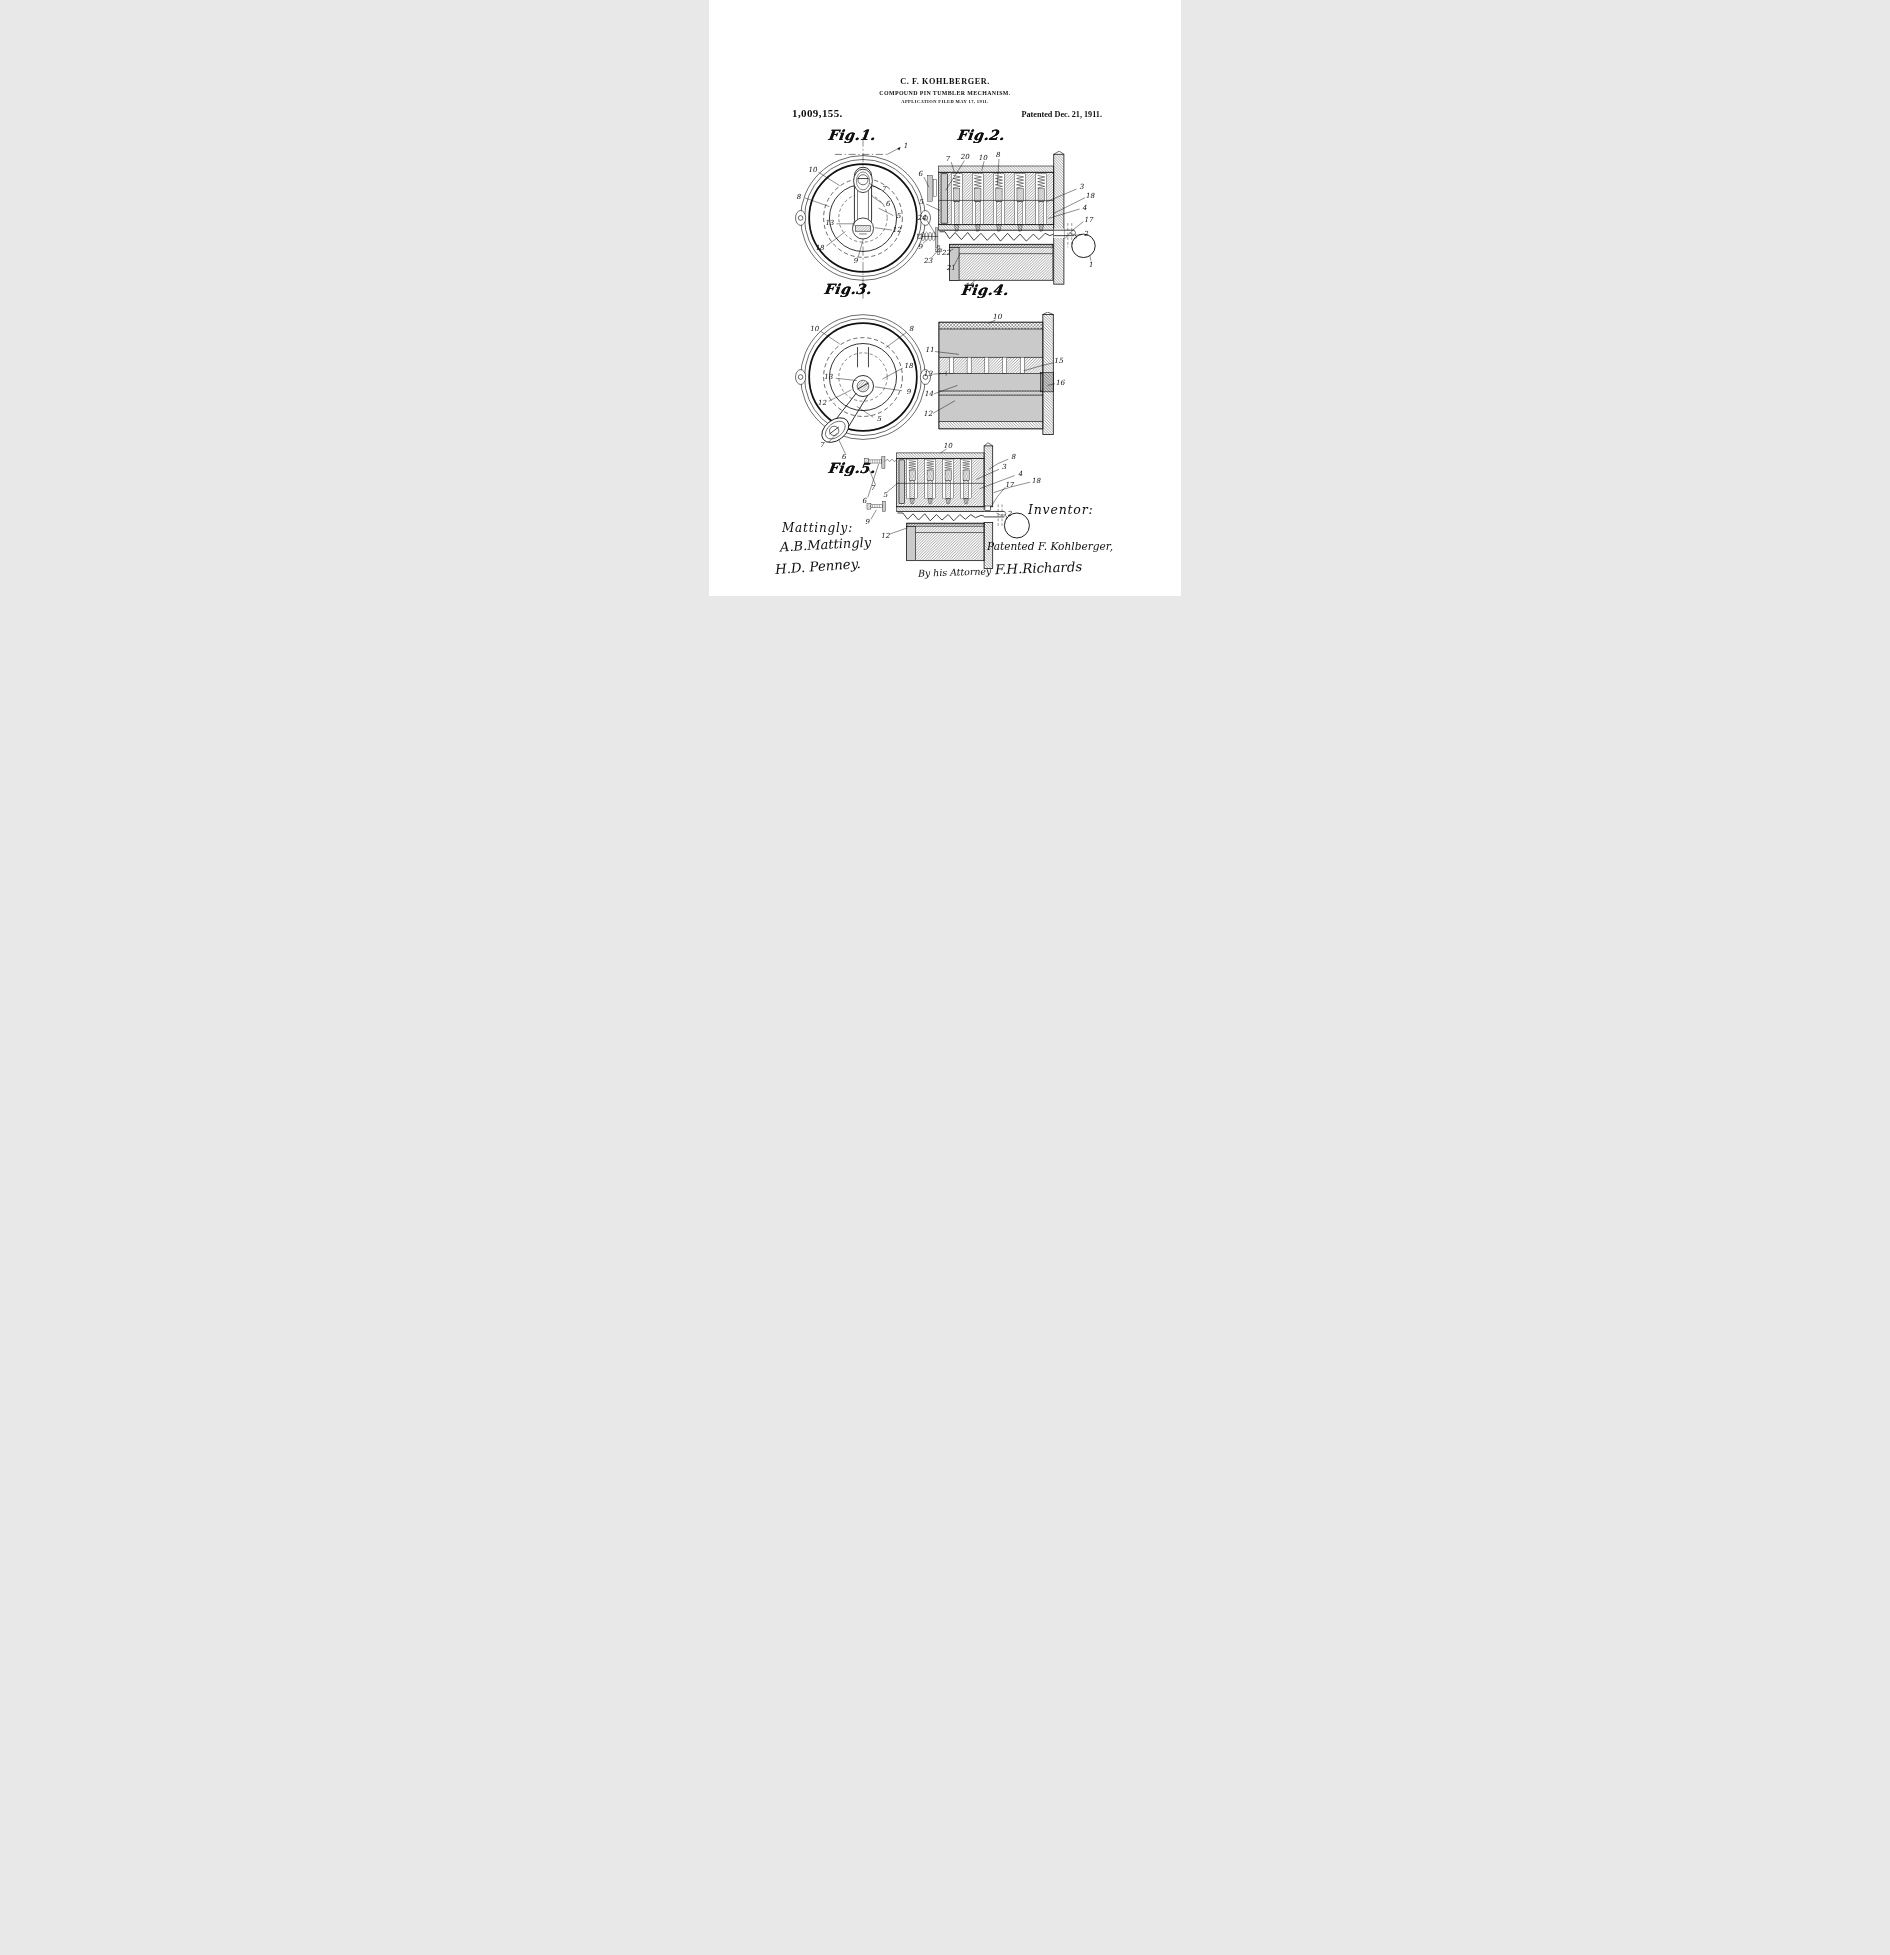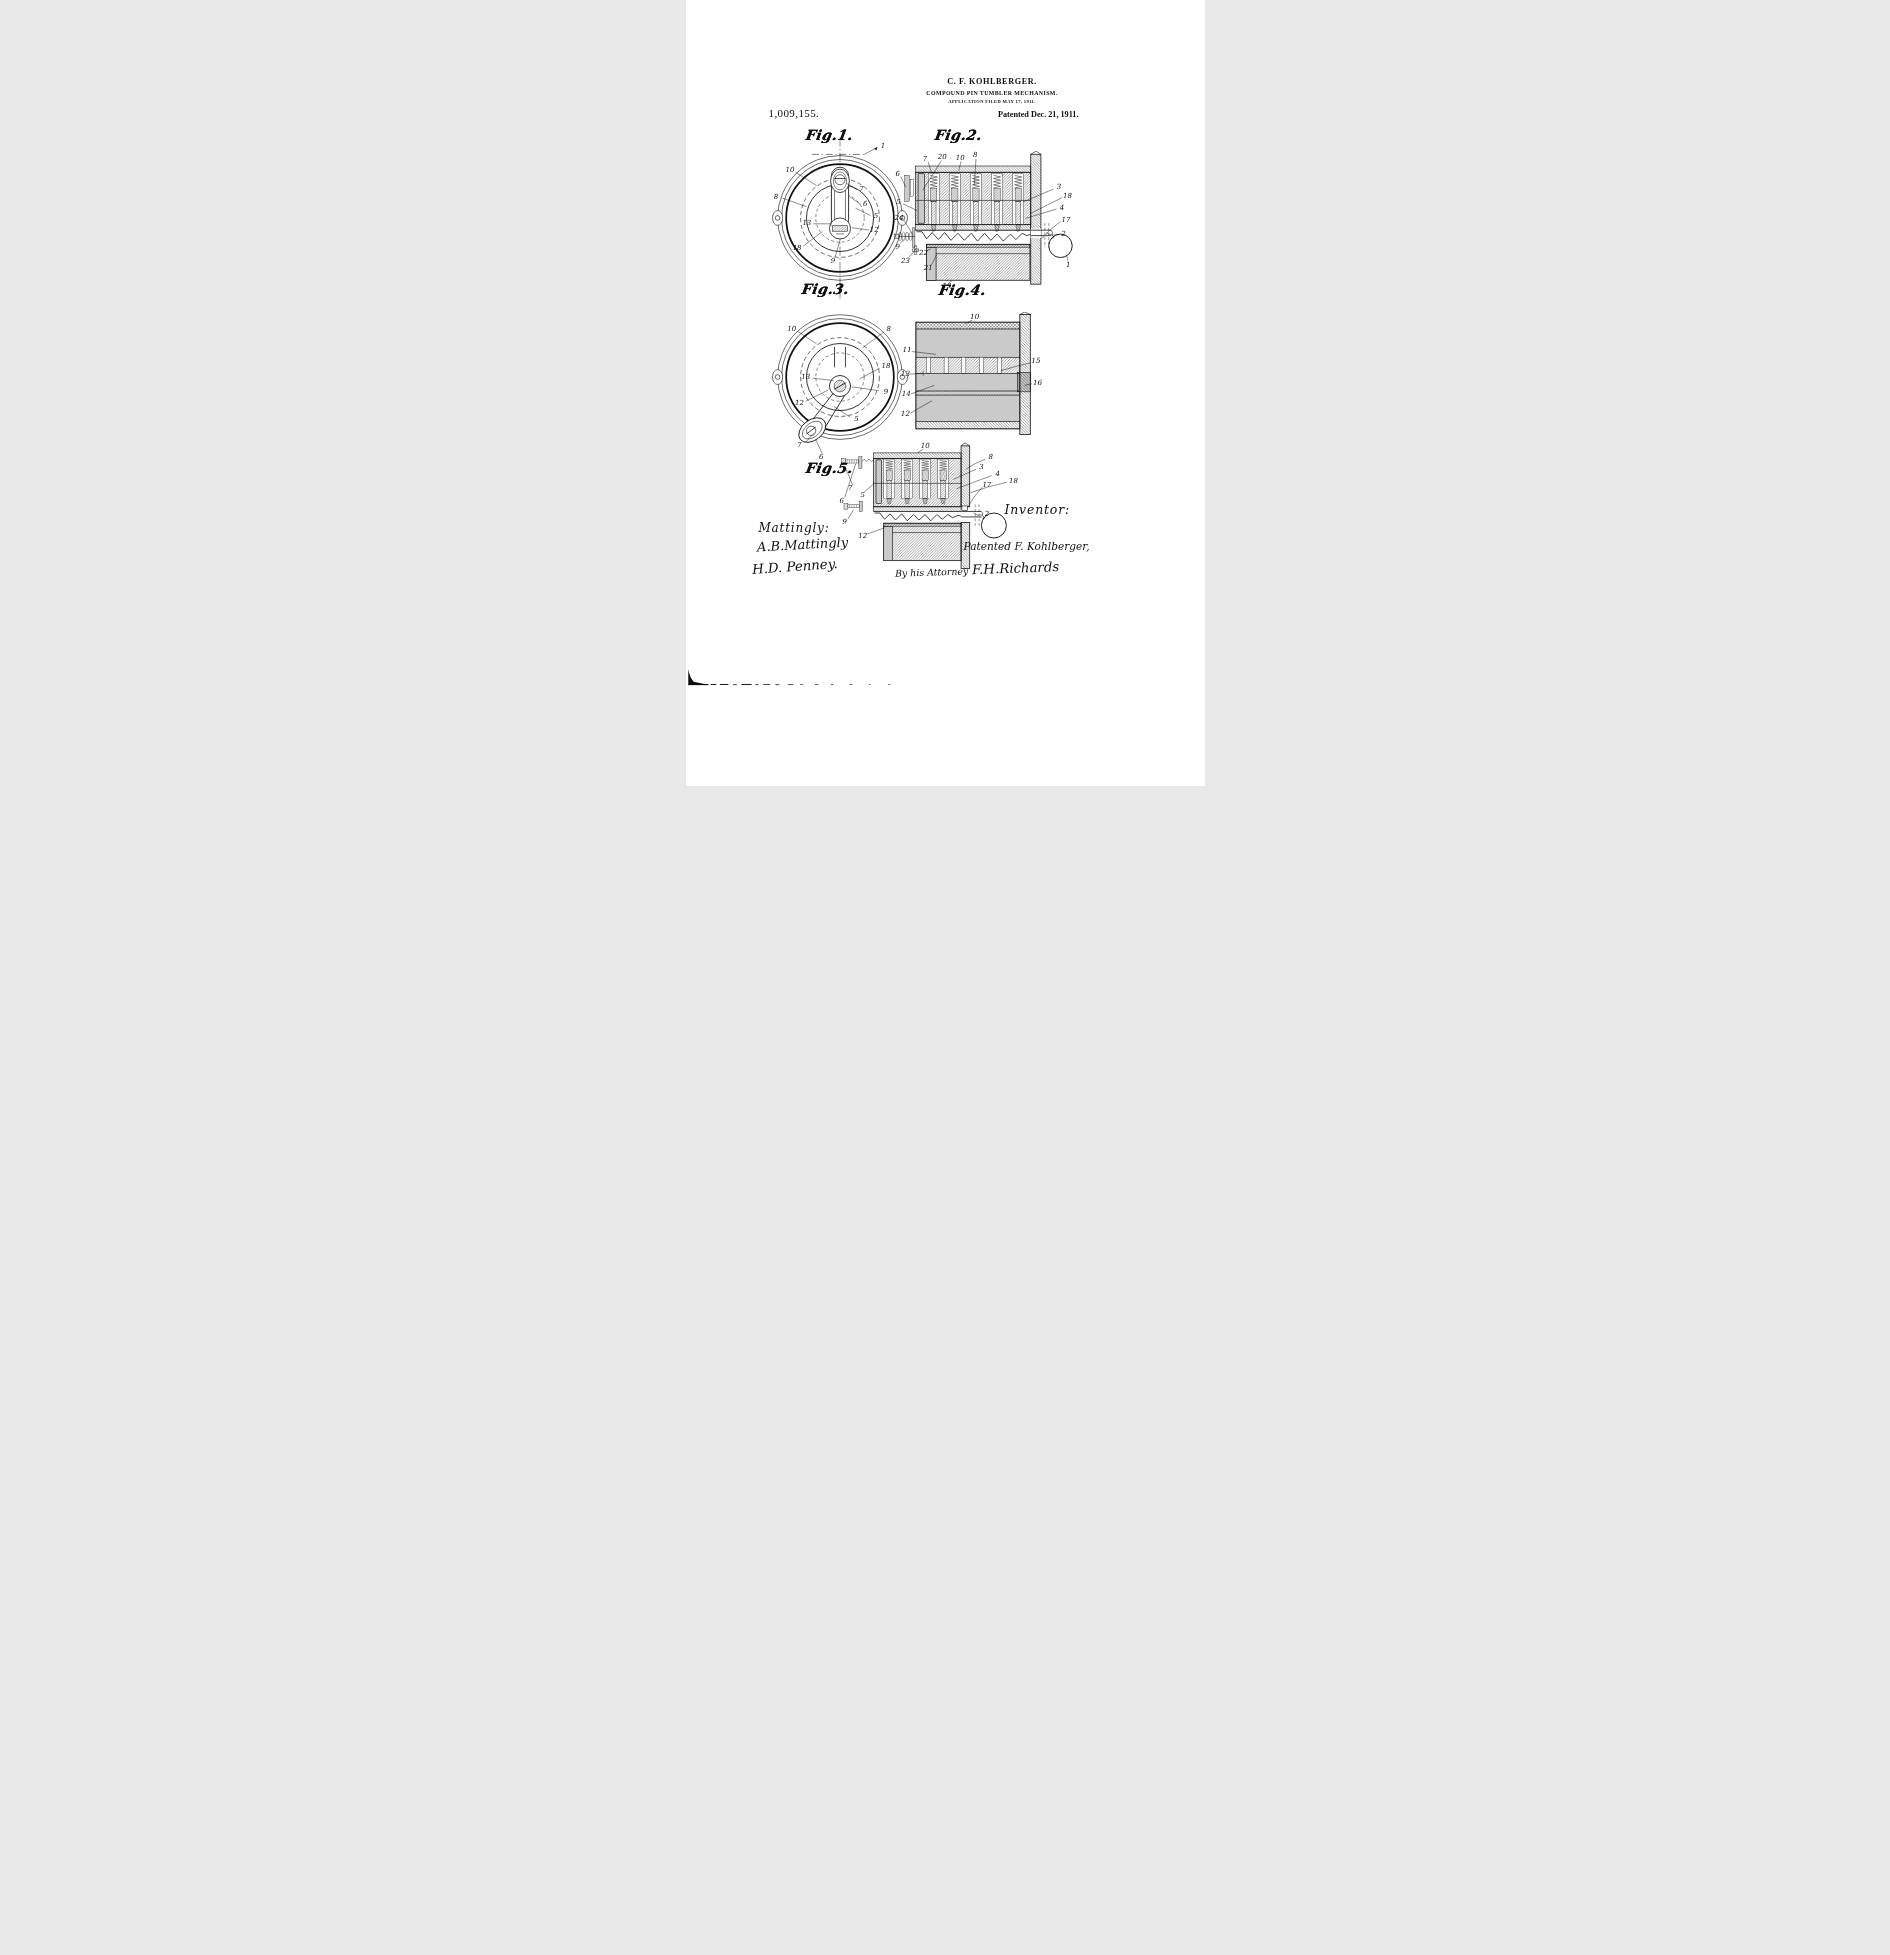--- a/index.html
+++ b/index.html
@@ -1,23 +1,23 @@
 <!DOCTYPE html>
 <html style="font-size:6.3px"><head>
 <meta charset="utf-8">
 <style>
   html,body{margin:0;padding:0;background:#e8e8e8;}
-  .page{position:relative;width:472px;height:786px;margin:0 auto;background:#ffffff;
-        font-family:"Liberation Serif",serif;color:#0f0f0f;overflow:hidden;padding-left:47px;}
+  .page{position:relative;width:472px;height:596px;margin:0 auto;background:#ffffff;
+        font-family:"Liberation Serif",serif;color:#0f0f0f;overflow:hidden;}
   .abs{position:absolute;}
   .hdr{width:100%;text-align:center;font-weight:bold;letter-spacing:0.6px;}
   .hdr-name{top:77px;font-size:8.2px;}
   .hdr-title{top:90px;font-size:5.9px;letter-spacing:0.4px;}
   .hdr-app{top:99px;font-size:4.5px;letter-spacing:0.4px;}
-  .pat-num{left:83px;top:107px;font-size:11px;font-weight:normal;letter-spacing:0.4px;}
+  .pat-num{left:83px;top:107px;font-size:11px;font-weight:bold;letter-spacing:0.4px;}
   .pat-date{left:291px;top:110px;width:102px;text-align:right;font-size:8.2px;font-weight:bold;}
   .figcap{font-family:"DejaVu Serif",serif;font-style:italic;font-weight:bold;font-size:14px;
           transform:skewX(-10deg);letter-spacing:0.4px;text-shadow:0.4px 0 0 #0f0f0f;white-space:nowrap;}
   .script{font-family:"DejaVu Serif",serif;font-style:italic;white-space:nowrap;}
   .wit-head{left:73px;top:521px;font-size:12px;letter-spacing:0.8px;}
   .wit-sig1{left:71px;top:537px;font-size:13px;transform:rotate(-3deg);}
   .wit-sig2{left:66px;top:559px;font-size:13.3px;transform:rotate(-4deg);}
   .inv-head{left:319px;top:502px;font-size:12.5px;letter-spacing:0.8px;}
   .inv-name{left:278px;top:540px;font-size:10.6px;}
   .att-line{left:209px;top:562px;font-size:9.4px;transform:rotate(-2deg);}

